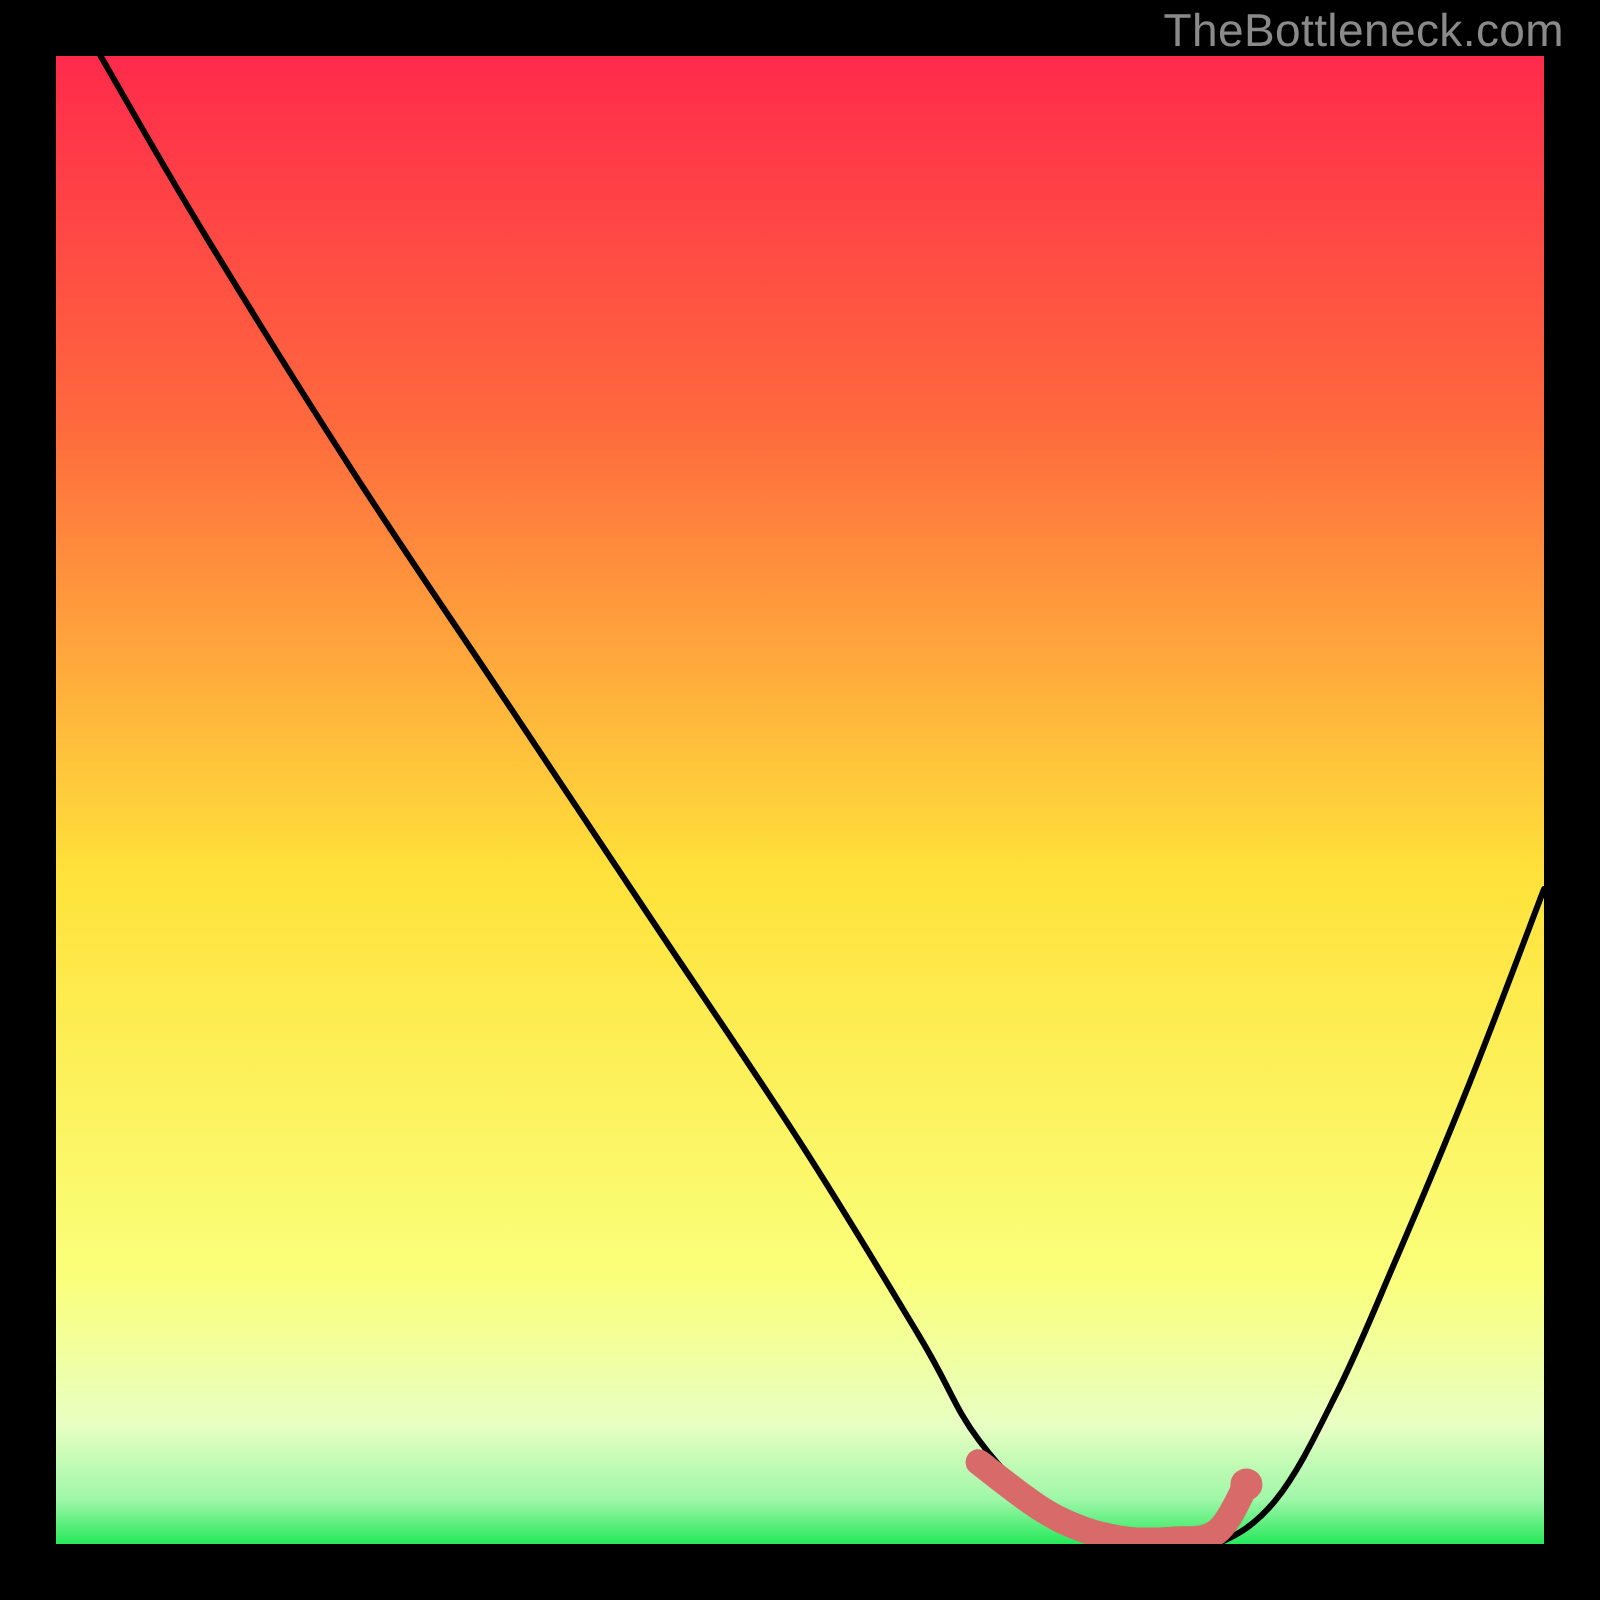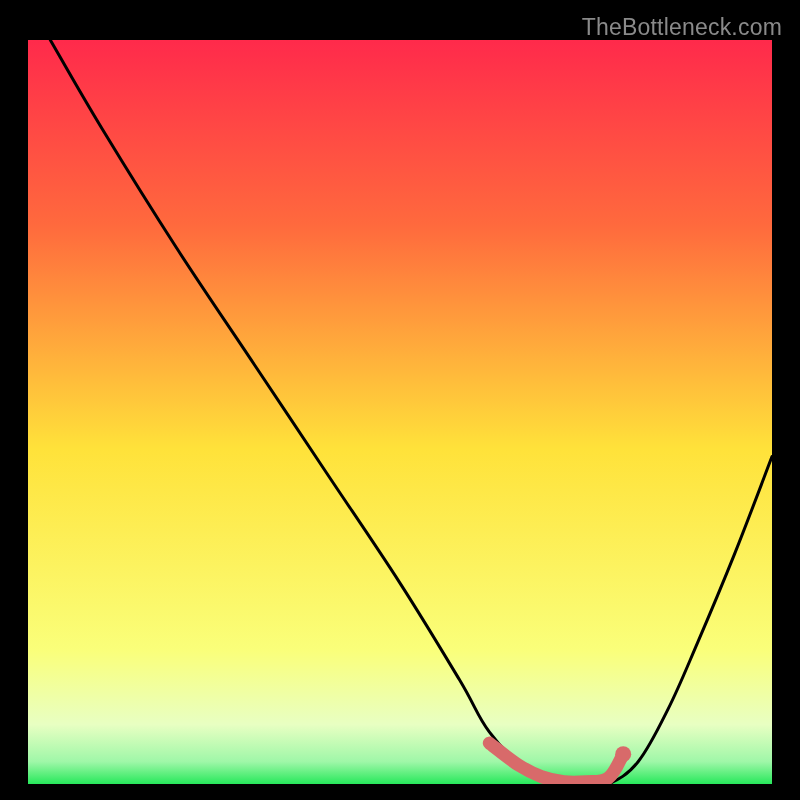--- a/index.html
+++ b/index.html
@@ -6,21 +6,21 @@
     margin: 0;
     padding: 0;
     width: 800px;
     height: 800px;
     background: #000;
     overflow: hidden;
   }
   .frame {
     position: absolute;
     left: 0;
-    top: 12px;
+    top: 0;
     width: 800px;
     height: 603px;
     background: #000;
   }
   .plot {
     position: absolute;
     left: 28px;
     top: 28px;
     width: 744px;
     height: 744px;

